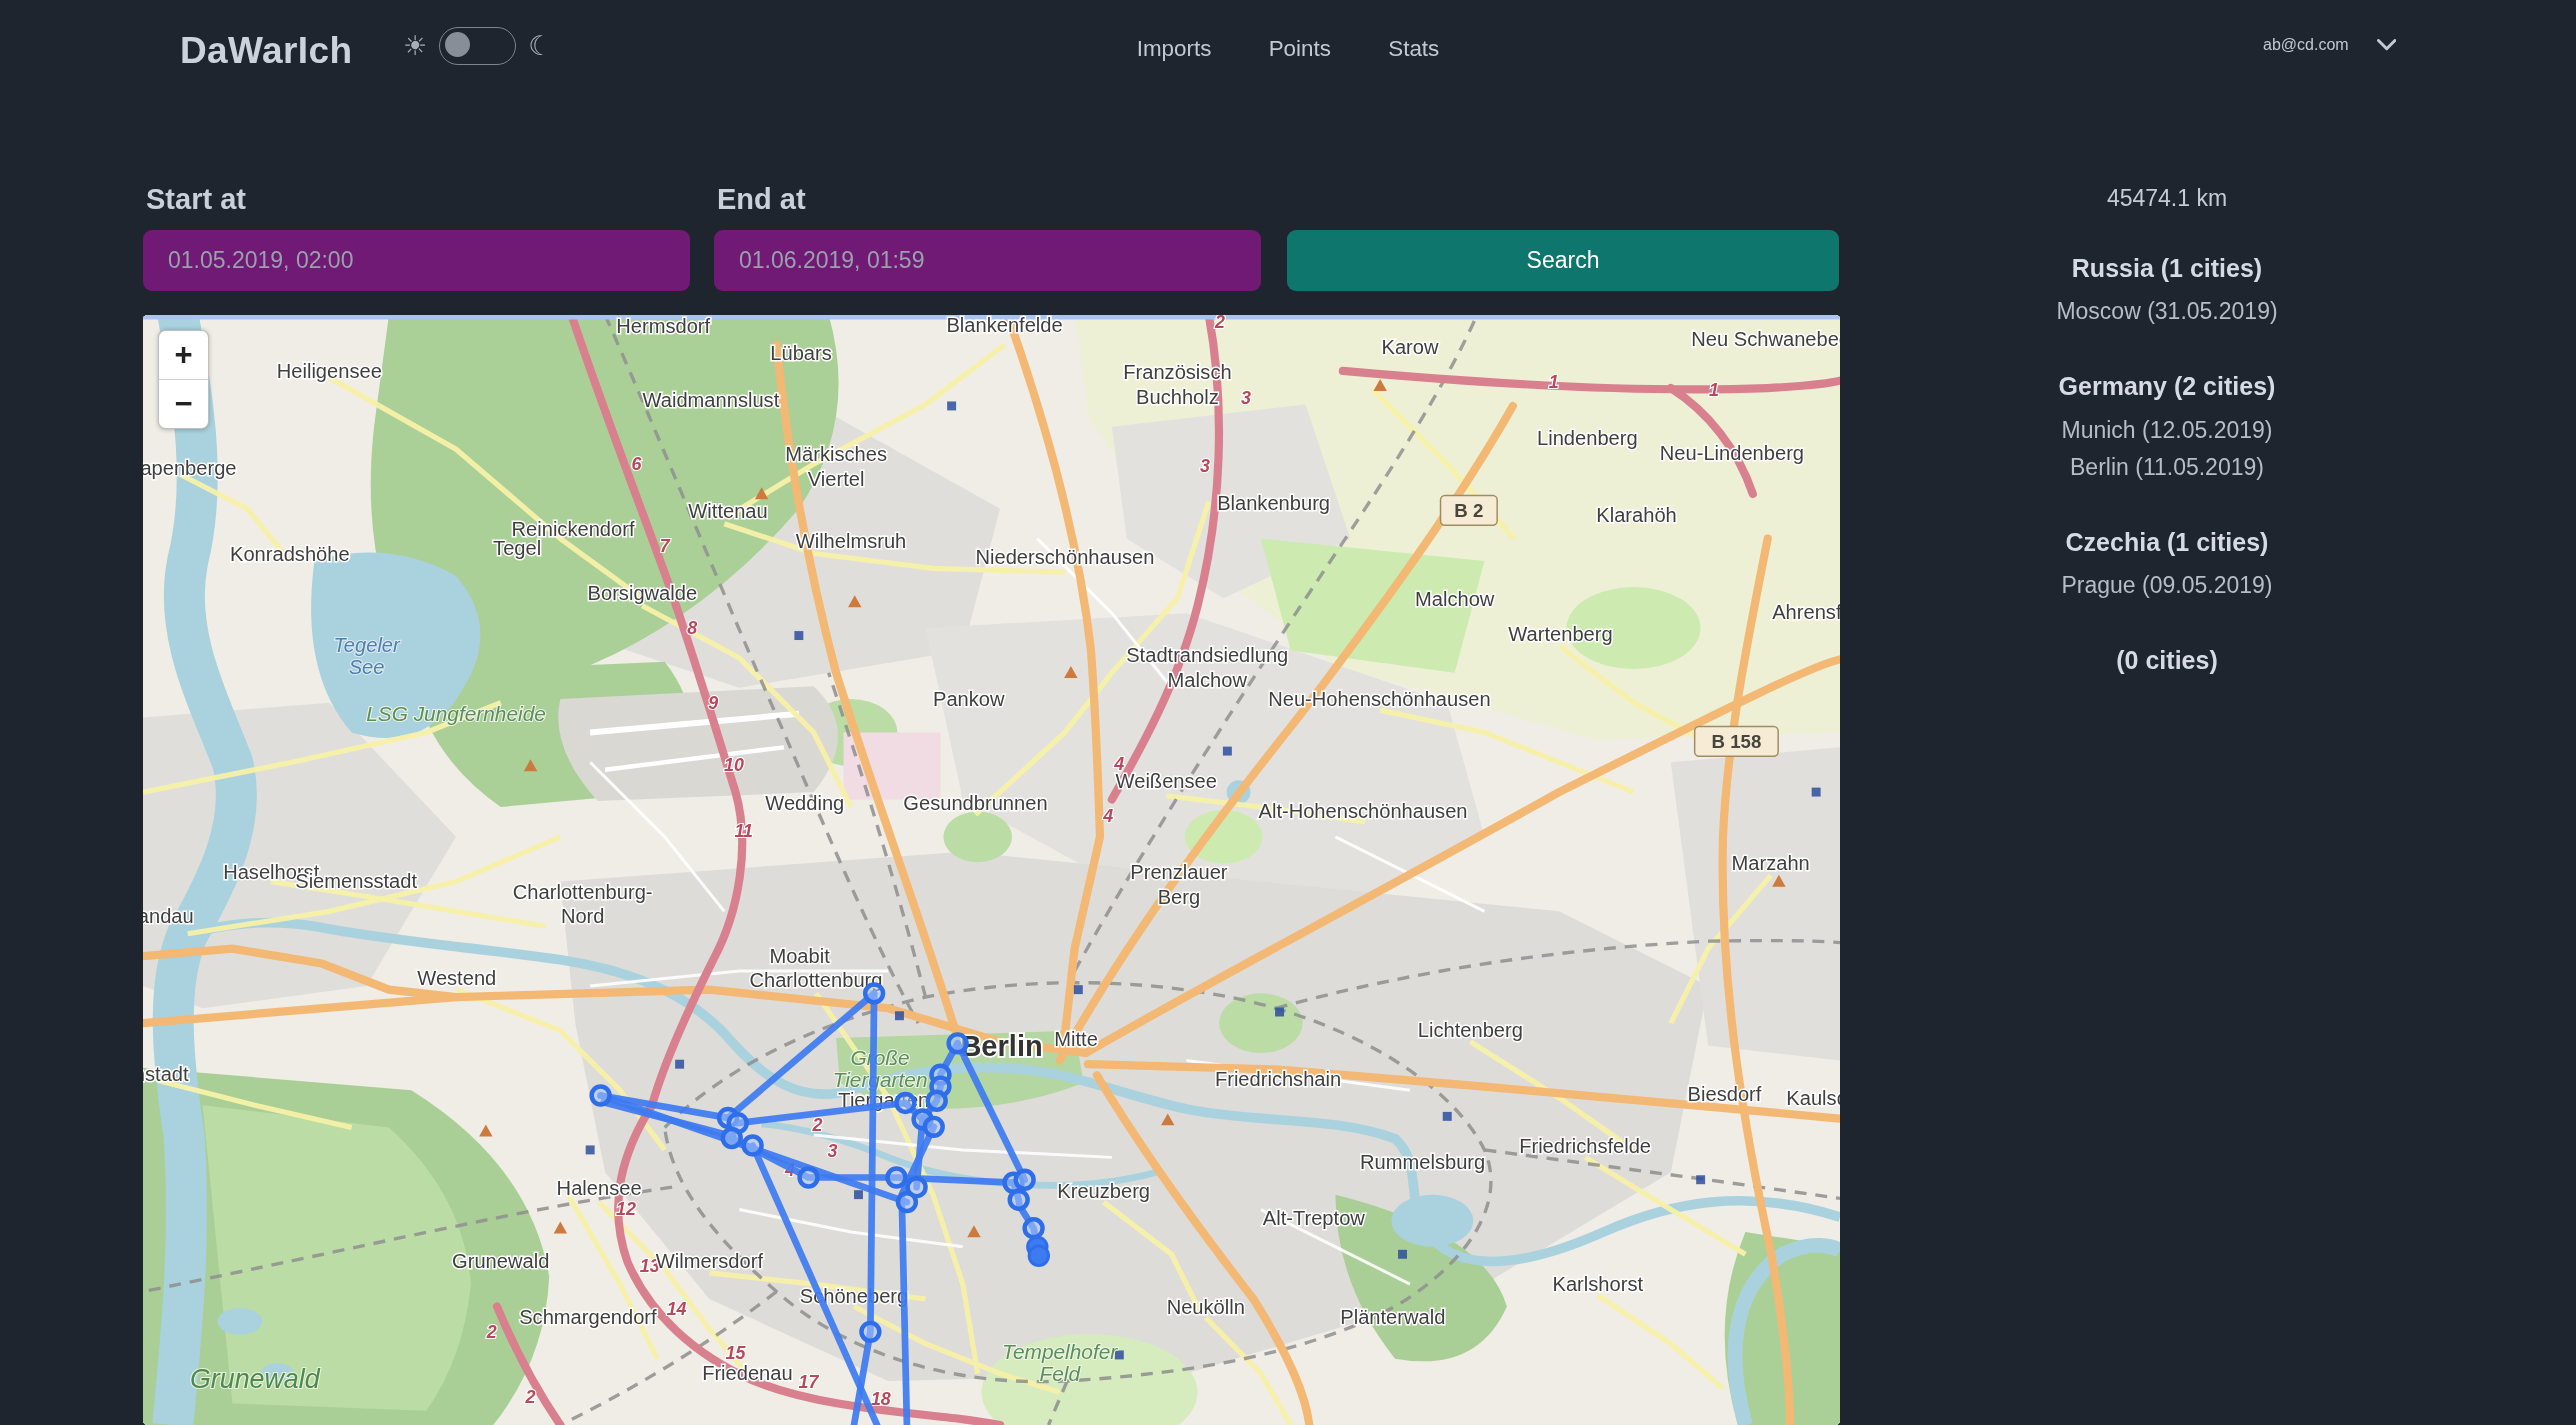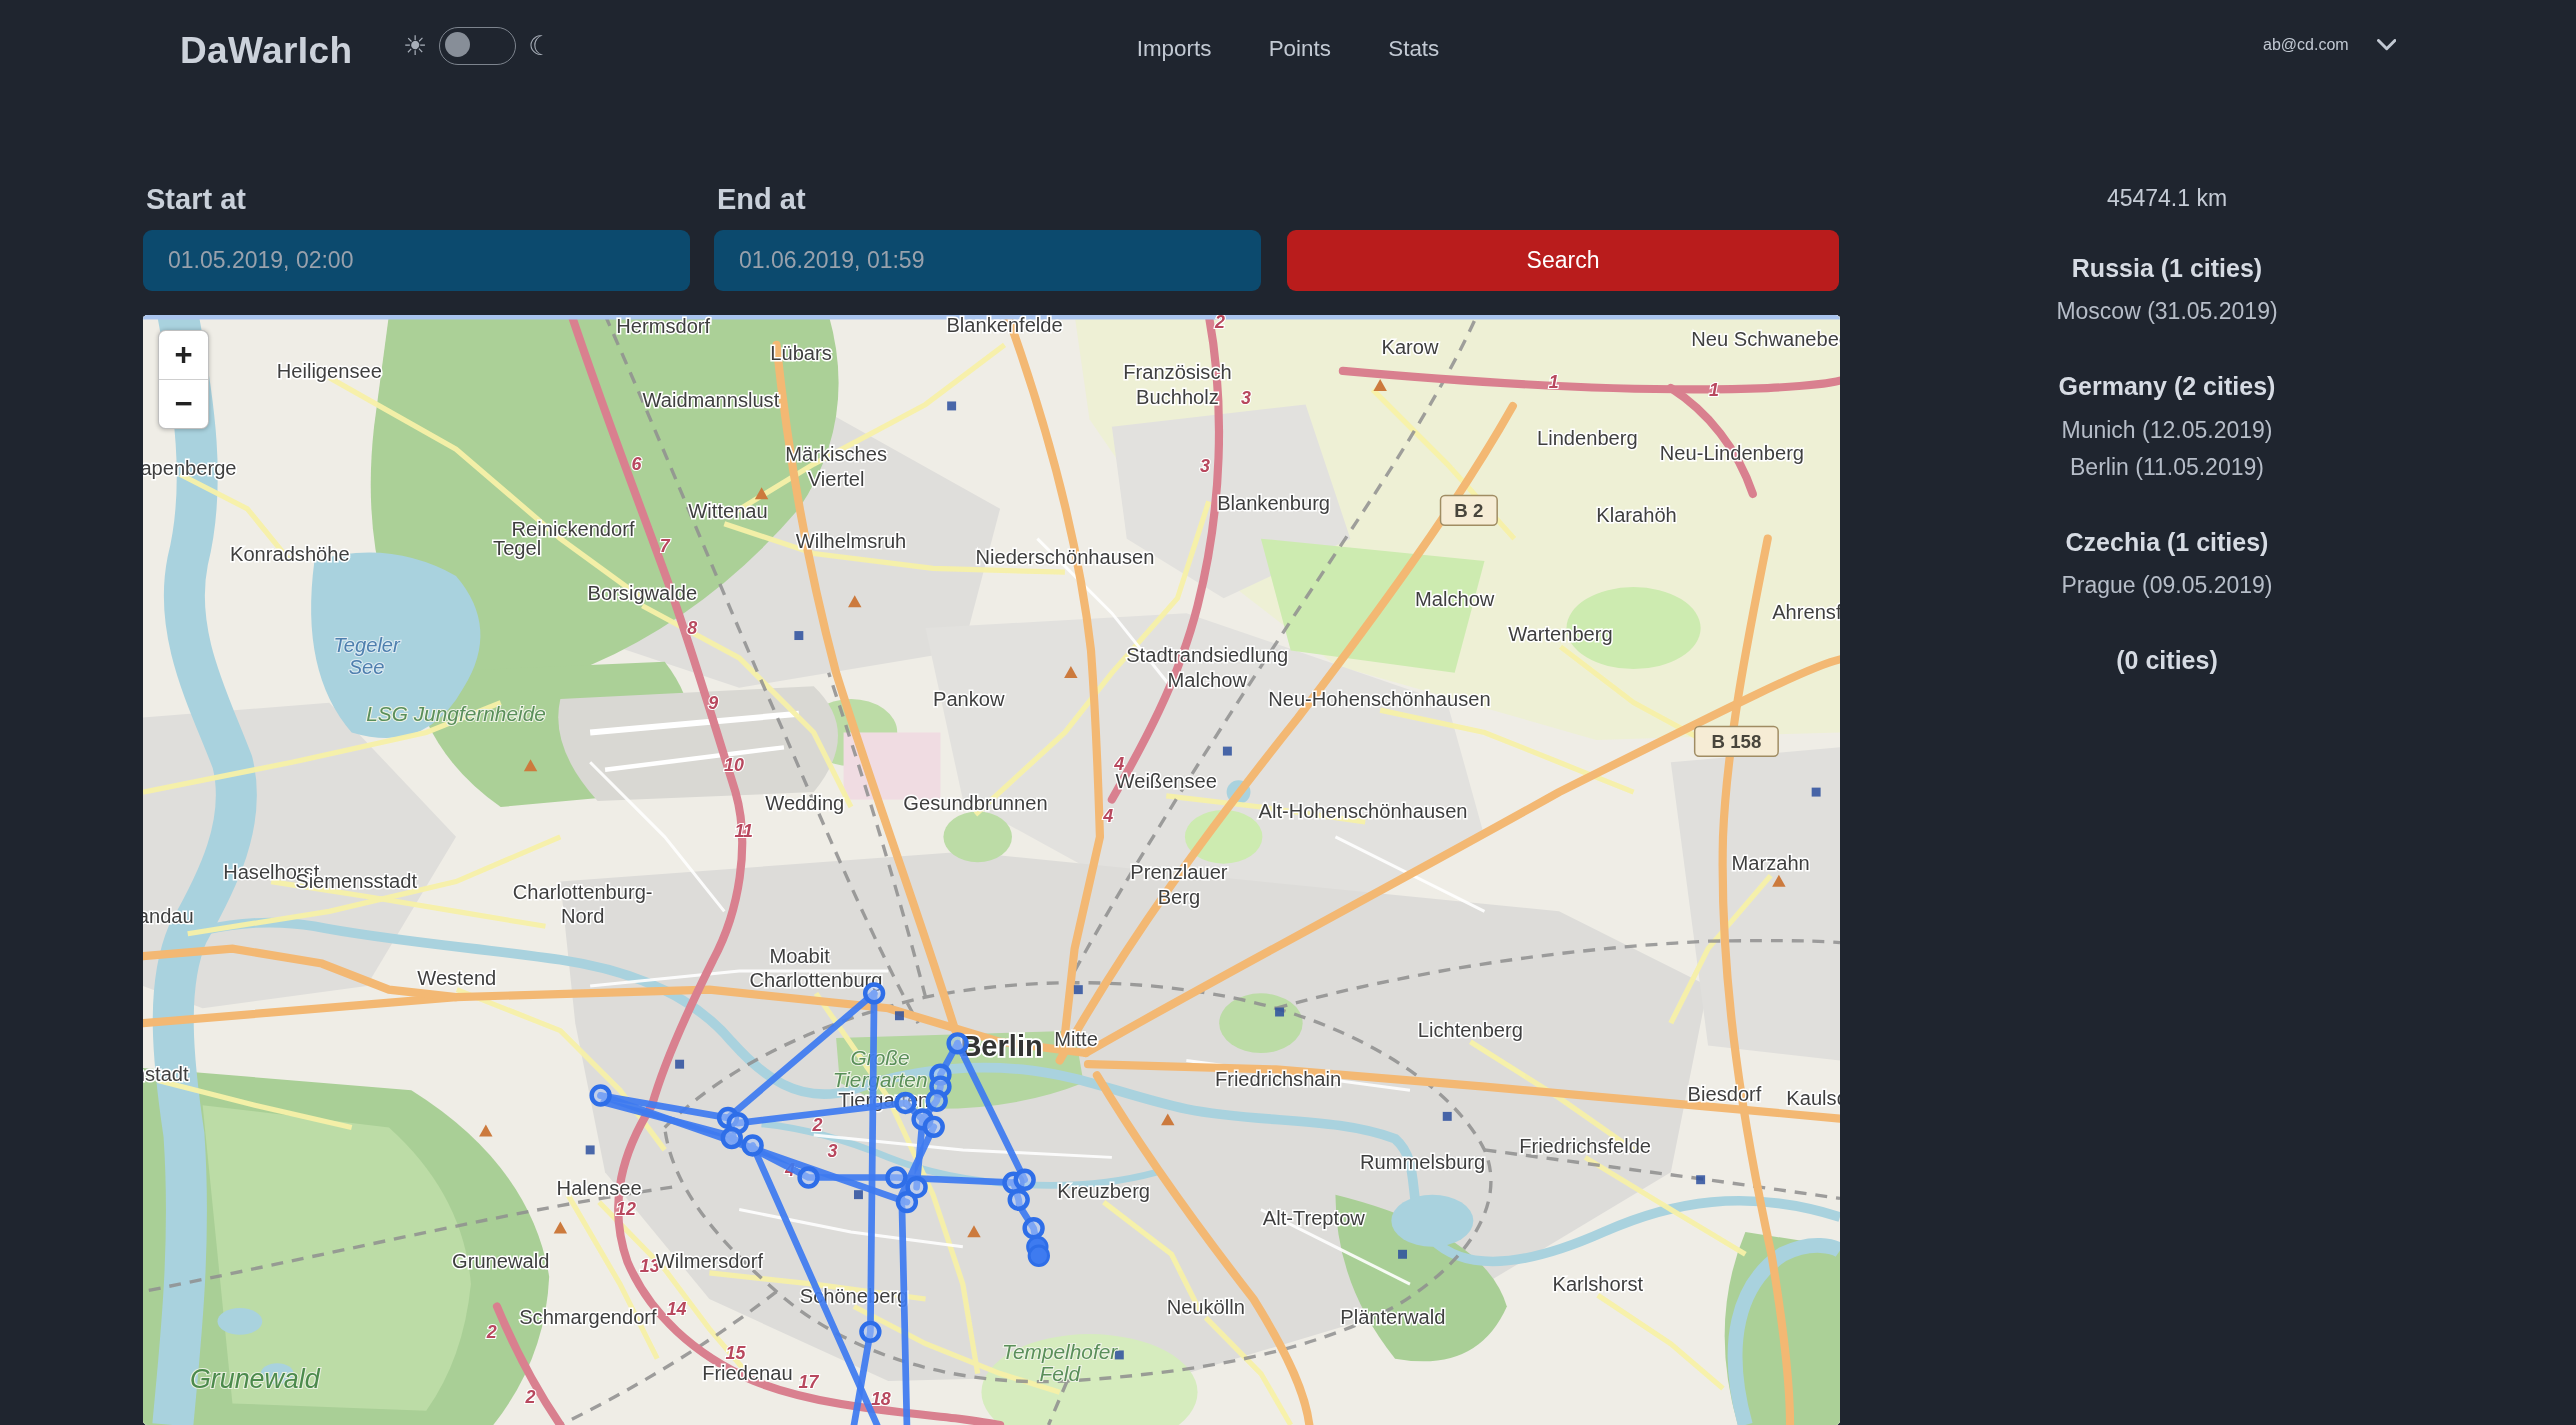--- a/index.html
+++ b/index.html
@@ -13,26 +13,26 @@
   .tt-icon{font-size:27px;line-height:36px;}
   .tt-pill{width:75px;height:36px;border:1.5px solid #7d848e;border-radius:19.4px;position:relative;background:transparent;cursor:pointer;}
   .tt-knob{position:absolute;left:4.5px;top:3.7px;width:25px;height:25px;border-radius:50%;background:#878e98;}
   .nav-links{position:absolute;left:0;top:36px;width:2576px;text-align:center;}
   .nav-links a{display:inline-block;margin:0 27px;font-size:22.4px;color:#c2c9d3;text-decoration:none;cursor:pointer;}
   .user{position:absolute;right:180px;top:36px;display:flex;align-items:center;gap:28px;color:#c2c9d3;font-size:16px;cursor:pointer;}
   .chev{width:19.4px;height:12px;}
 
   
   .flabel{position:absolute;font-size:29px;font-weight:600;color:#c9d0da;}
-  .finput{position:absolute;top:230px;height:61px;border:none;border-radius:9px;background:#0c4a6e;
+  .finput{position:absolute;top:230px;height:61px;border:none;border-radius:9px;background:#701a75;
     color:#99a1ac;font-size:23px;padding:0 25px;box-sizing:border-box;outline:none;font-family:"Liberation Sans",sans-serif;}
   #start-input{left:143px;width:547px;}
   #end-input{left:714px;width:547px;}
   .search-btn{position:absolute;left:1287px;top:230px;width:552px;height:61px;border:none;border-radius:9px;
-    background:#b91c1c;color:#ffffff;font-size:23px;cursor:pointer;font-family:"Liberation Sans",sans-serif;}
+    background:#0f766e;color:#ffffff;font-size:23px;cursor:pointer;font-family:"Liberation Sans",sans-serif;}
 
   
   .sidebar{position:absolute;left:1869px;top:185px;width:596px;color:#b6bdc8;text-align:center;}
   .distance{font-size:23px;color:#c4cbd5;margin-bottom:42px;}
   .group{margin-bottom:42px;}
   .group h3{margin:0 0 10.4px 0;font-size:25px;font-weight:700;color:#d6dbe3;}
   .group .item{font-size:23px;line-height:37px;color:#b6bdc8;}
 
   
   .map{position:absolute;left:143px;top:315px;width:1697px;height:1110px;background:#efede6;

